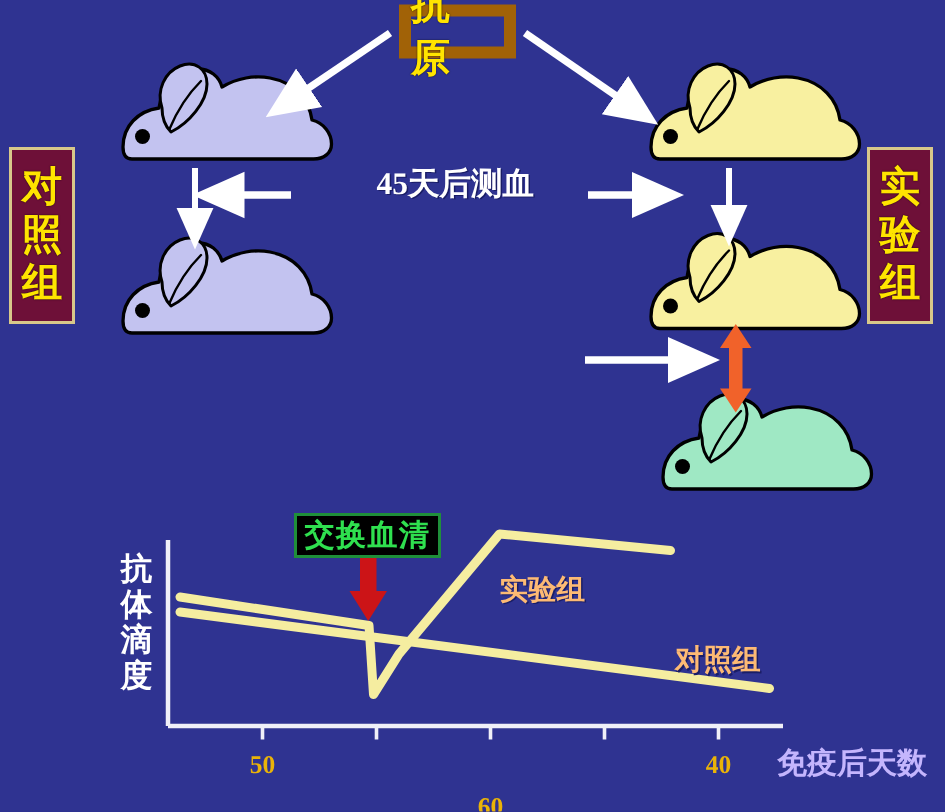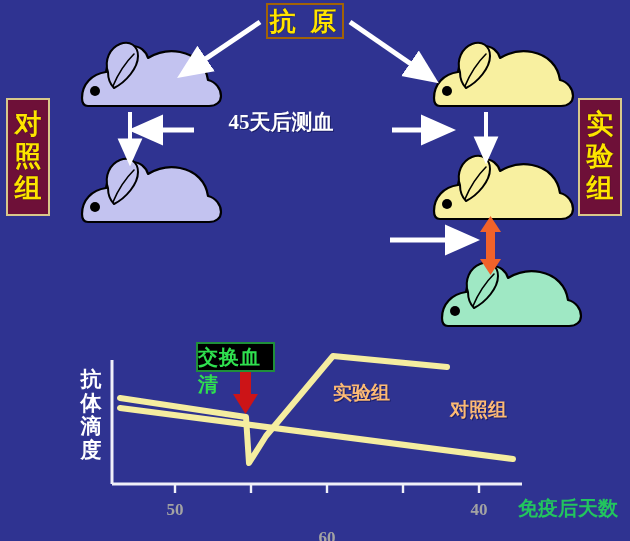--- a/index.html
+++ b/index.html
@@ -30,66 +30,66 @@
     line-height:1.18;
     letter-spacing:0;
     text-shadow:0 0 1px #000;
   }
   .side-banner span{display:block;}
 
   
   #antigen-box{
     left:266px;top:3px;
     width:78px;height:36px;
-    border:2px solid #a16207;
+    border:8px solid #a16207;
     box-sizing:border-box;
     display:flex;align-items:center;justify-content:center;
     color:#ffe400;
     font-size:26px;font-weight:bold;
     letter-spacing:4px;
     text-shadow:0 0 1px #000;
   }
 
   
   .white-text{
     color:#ffffff;
     font-weight:bold;
     font-size:21px;
     line-height:1.22;
-    text-align:center;
+    text-align:right;
     text-shadow:1px 1px 0 #1a1d66;
   }
 
   
   #serum-box{
     left:196px;top:342px;
-    width:79px;height:30px;
+    width:98px;height:30px;
     background:#000000;
     border:2px solid #1f8f3a;
     box-sizing:border-box;
-    display:flex;align-items:flex-start;justify-content:center;
+    display:flex;align-items:flex-end;justify-content:center;
     color:#2fe04f;
     font-size:20px;font-weight:bold;
     letter-spacing:1px;
   }
 
   
   .axis-num{
-    color:#a3a3a3;font-weight:bold;font-size:17px;
+    color:#eab308;font-weight:bold;font-size:17px;
     text-align:center;
   }
   #y-axis-label{
     left:78px;top:368px;width:26px;
     color:#ffffff;font-weight:bold;font-size:21px;
     line-height:1.12;text-align:center;
   }
   #y-axis-label span{display:block;}
   #x-axis-title{
     left:518px;top:495px;
-    color:#22c55e;font-weight:bold;font-size:20px;
+    color:#c4b5fd;font-weight:bold;font-size:20px;
     white-space:nowrap;
   }
   .curve-label{
     color:#fdba74;font-weight:bold;font-size:19px;
     white-space:nowrap;
     text-shadow:1px 1px 0 #1a1d66;
   }
 
   svg{display:block;}
   #art{position:absolute;left:0;top:0;}
@@ -234,15 +234,15 @@
     <span>度</span>
   </div>
 
   <div class="abs axis-num" style="left:155px;top:500px;width:40px;">50</div>
   <div class="abs axis-num" style="left:307px;top:528px;width:40px;">60</div>
   <div class="abs axis-num" style="left:459px;top:500px;width:40px;">40</div>
 
   <div id="x-axis-title" class="abs">免疫后天数</div>
 
   <div class="abs curve-label" style="left:333px;top:380px;">实验组</div>
-  <div class="abs curve-label" style="left:450px;top:397px;text-align:center;">对照组</div>
+  <div class="abs curve-label" style="left:450px;top:427px;text-align:center;">对照组</div>
 
 </div>
 
 </body></html>

